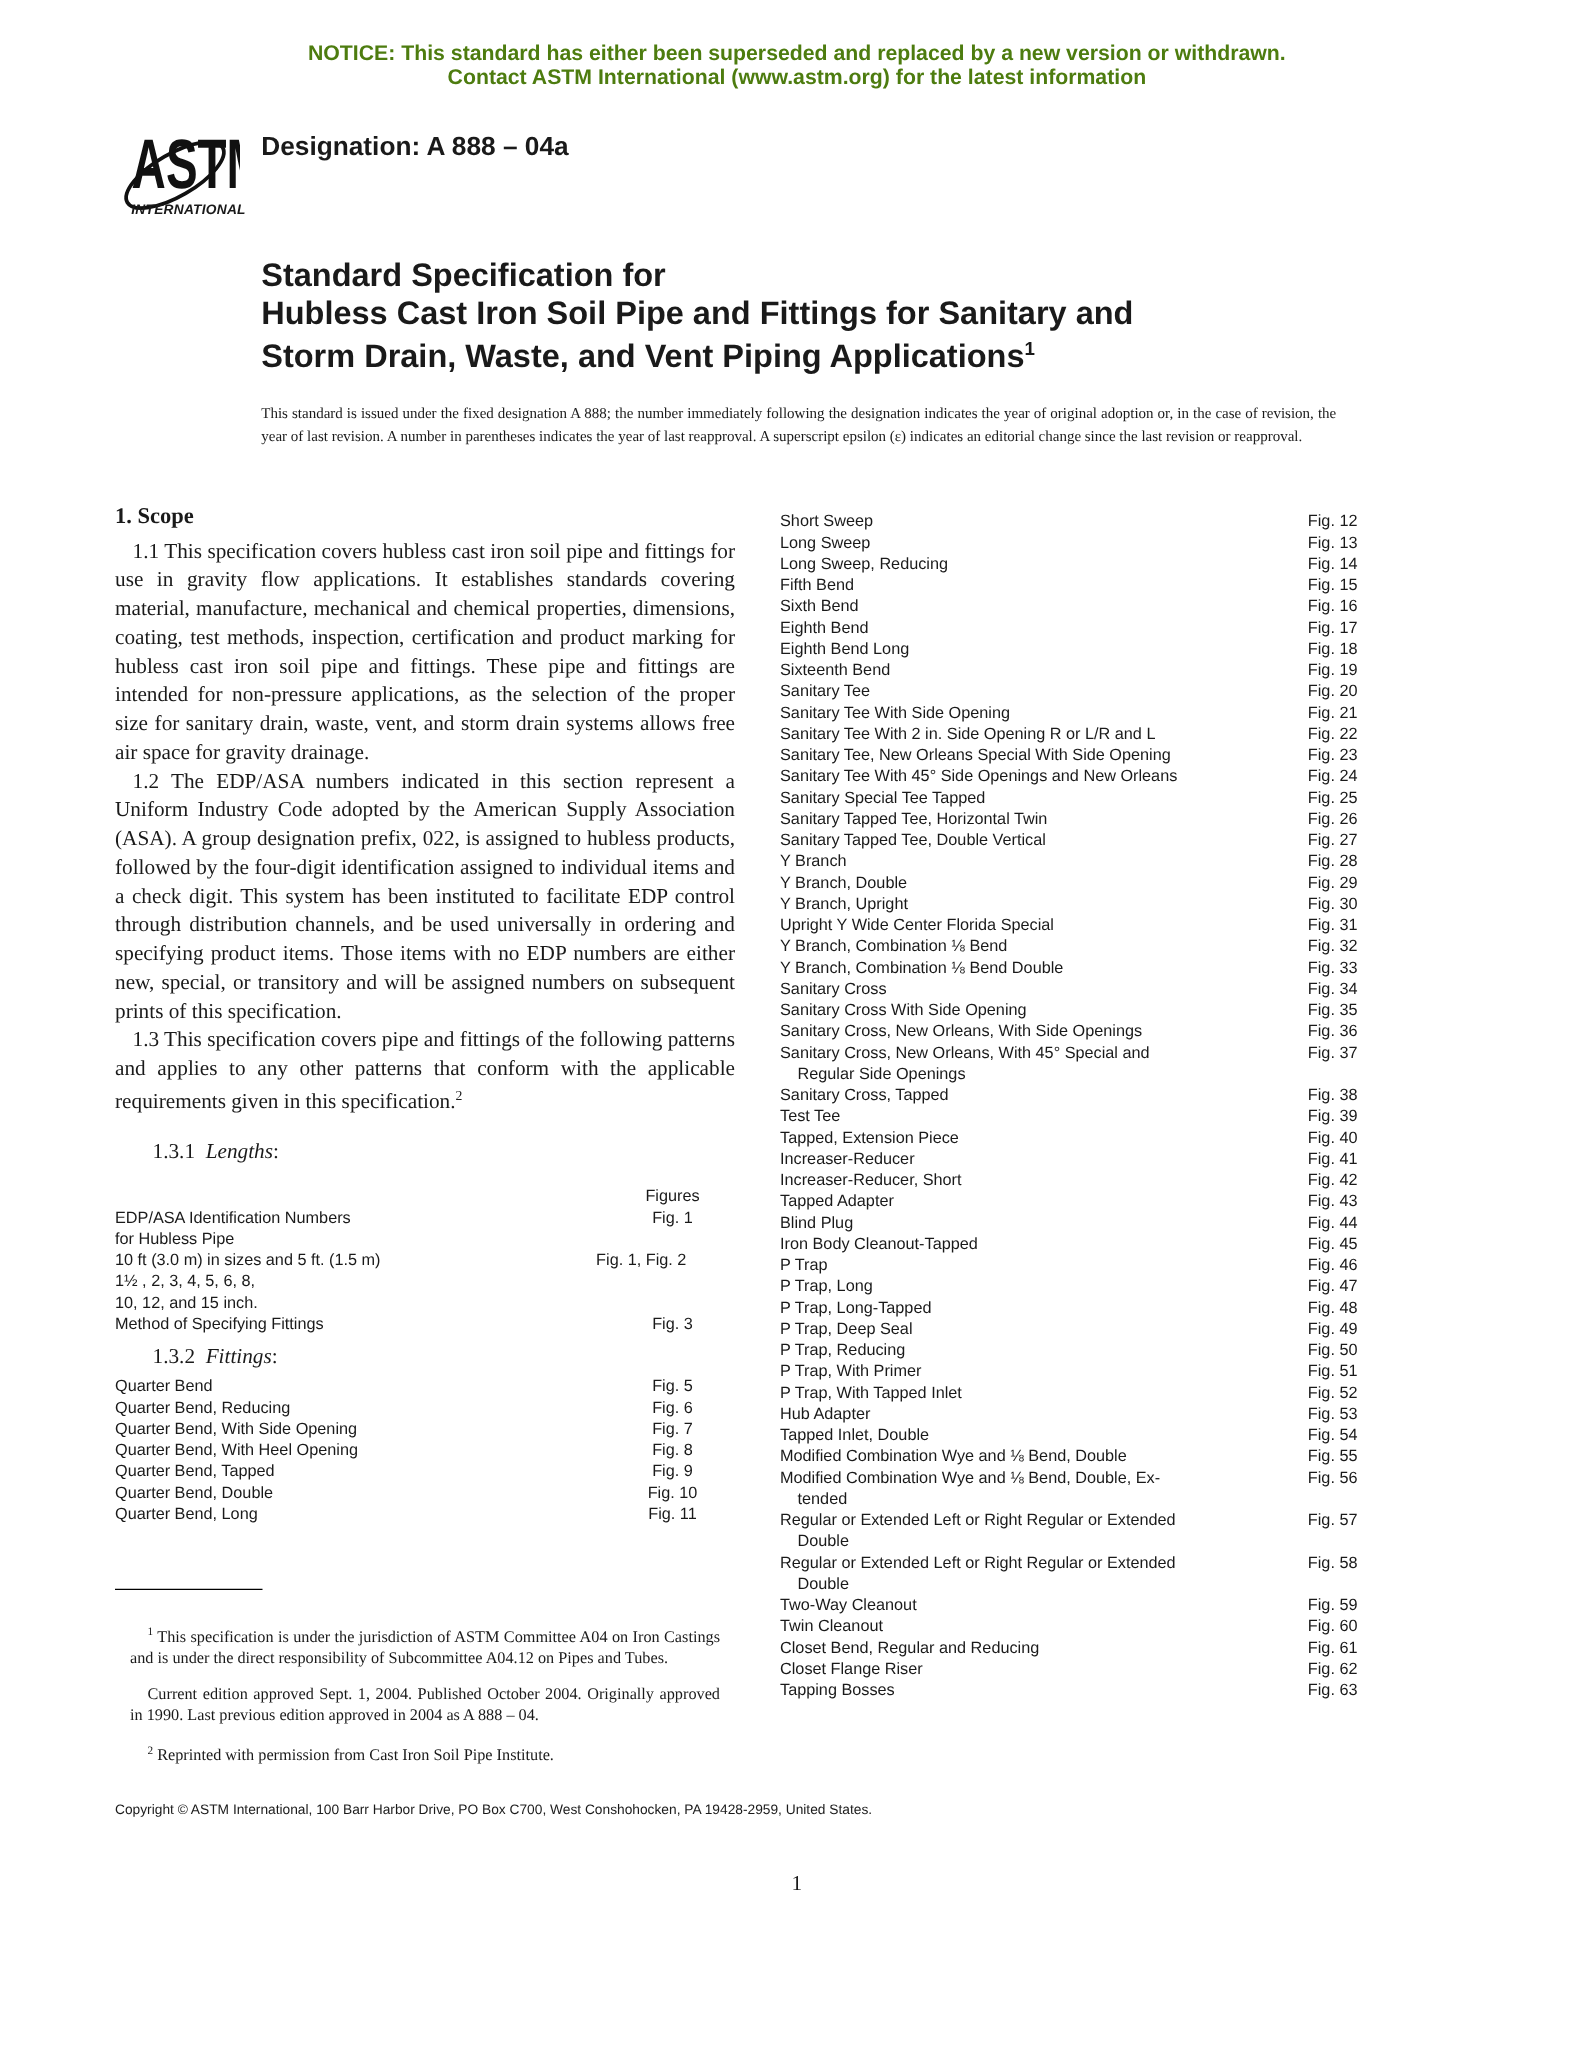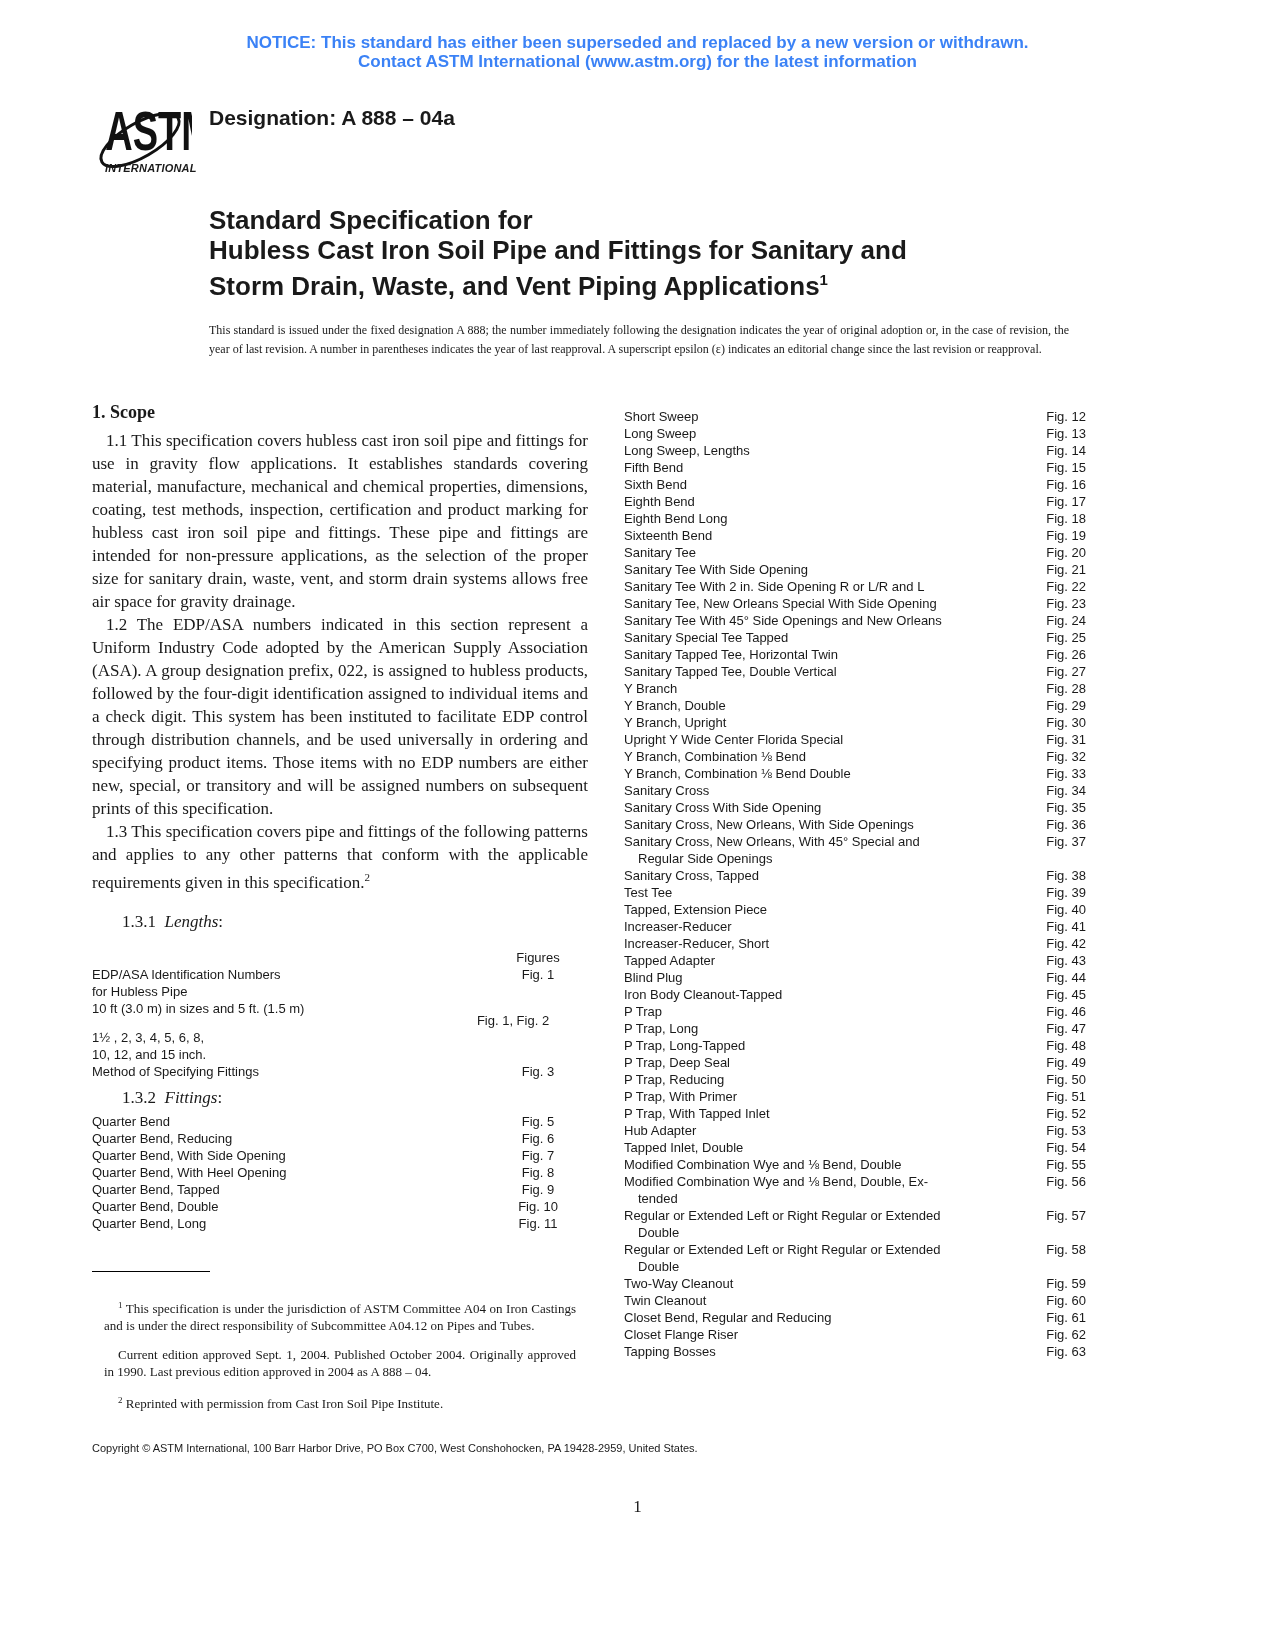--- a/index.html
+++ b/index.html
@@ -1,18 +1,18 @@
 <!DOCTYPE html>
 <html><head>
 <meta charset="utf-8">
 <style>
   html, body { margin: 0; padding: 0; background: #ffffff; }
   body { width: 1275px; height: 1650px; position: relative; overflow: hidden; color: #1a1a1a; }
   .notice { position: absolute; top: 33px; left: 0; width: 1275px; text-align: center;
-    font-family: "Liberation Sans", sans-serif; font-weight: bold; font-size: 17px; line-height: 19px; color: #3b82f6; }
+    font-family: "Liberation Sans", sans-serif; font-weight: bold; font-size: 17px; line-height: 19px; color: #4d7c0f; }
   .logo { position: absolute; left: 92px; top: 100px; width: 100px; height: 78px; }
   .logo-word { position: absolute; left: 92px; top: 162px; font-family: "Liberation Sans", sans-serif;
     font-weight: bold; font-style: italic; font-size: 11px; letter-spacing: 0.2px; margin-left: 13px; }
   .designation { position: absolute; left: 209px; top: 106px; font-family: "Liberation Sans", sans-serif;
     font-weight: bold; font-size: 21px; }
   .title-block { position: absolute; left: 209px; top: 205px; width: 900px; font-family: "Liberation Sans", sans-serif;
     font-weight: bold; font-size: 26px; line-height: 30px; }
   .title-block sup { font-size: 15px; }
   .issued { position: absolute; left: 209px; top: 321px; width: 860px; font-family: "Liberation Serif", serif;
     font-size: 12px; line-height: 19px; text-align: justify; }
@@ -80,21 +80,21 @@
     <div class="row">
         <span class="label">EDP/ASA Identification Numbers</span>
         <span class="fig">Fig. 1</span>
       </div>
     <div class="row">
         <span class="label">for Hubless Pipe</span>
         <span class="fig"></span>
       </div>
     <div class="row">
         <span class="label">10 ft (3.0 m) in sizes and 5 ft. (1.5 m)</span>
-        <span class="fig" style="width:150px;margin-top:12px;">Fig. 1, Fig. 2</span>
+        <span class="fig" style="width:150px;">Fig. 1, Fig. 2</span>
       </div>
     <div class="row">
         <span class="label">1½   , 2, 3, 4, 5, 6, 8,</span>
         <span class="fig"></span>
       </div>
     <div class="row">
         <span class="label">10, 12, and 15 inch.</span>
         <span class="fig"></span>
       </div>
     <div class="row">
@@ -147,21 +147,21 @@
 <div class="col-right list" id="right-list">
     <div class="row">
       <span class="label"><span>Short Sweep</span></span>
       <span class="fig">Fig. 12</span>
     </div>
     <div class="row">
       <span class="label"><span>Long Sweep</span></span>
       <span class="fig">Fig. 13</span>
     </div>
     <div class="row">
-      <span class="label"><span>Long Sweep, Lengths</span></span>
+      <span class="label"><span>Long Sweep, Reducing</span></span>
       <span class="fig">Fig. 14</span>
     </div>
     <div class="row">
       <span class="label"><span>Fifth Bend</span></span>
       <span class="fig">Fig. 15</span>
     </div>
     <div class="row">
       <span class="label"><span>Sixth Bend</span></span>
       <span class="fig">Fig. 16</span>
     </div>

